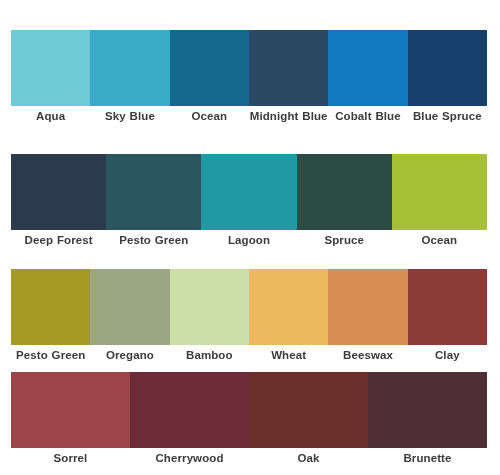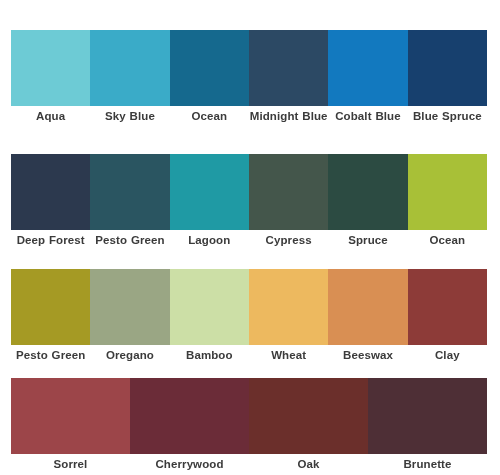--- a/index.html
+++ b/index.html
@@ -29,21 +29,21 @@
   .palette-row {
     display: flex;
     width: 476px;
     margin: 0;
   }
 
   
   .palette-row.r1 { margin-bottom: 0; }
   .palette-row.r2 { margin-top: 14px; align-items: center; }
   .palette-row.r3 { margin-top: 5px; }
-  .palette-row.r4 { margin-top: 13px; }
+  .palette-row.r4 { margin-top: 7px; }
 
   .swatch-cell {
     flex: 1 1 0;
     min-width: 0;
     display: flex;
     flex-direction: column;
     align-items: stretch;
   }
 
   .swatch-chip {
@@ -110,24 +110,20 @@
     </div>
     <div class="swatch-cell">
       <span class="swatch-chip" style="background-color: rgb(42, 85, 97);"></span>
       <span class="swatch-label">Pesto Green</span>
     </div>
     <div class="swatch-cell">
       <span class="swatch-chip" style="background-color: rgb(31, 154, 164);"></span>
       <span class="swatch-label">Lagoon</span>
     </div>
     <div class="swatch-cell">
-      <span class="swatch-chip" style="background-color: rgb(68, 86, 75);"></span>
-      <span class="swatch-label">Cypress</span>
-    </div>
-    <div class="swatch-cell">
       <span class="swatch-chip" style="background-color: rgb(44, 75, 66);"></span>
       <span class="swatch-label">Spruce</span>
     </div>
     <div class="swatch-cell">
       <span class="swatch-chip" style="background-color: rgb(168, 192, 55);"></span>
       <span class="swatch-label">Ocean</span>
     </div>
   </div>
 
   <div class="palette-row r3">

